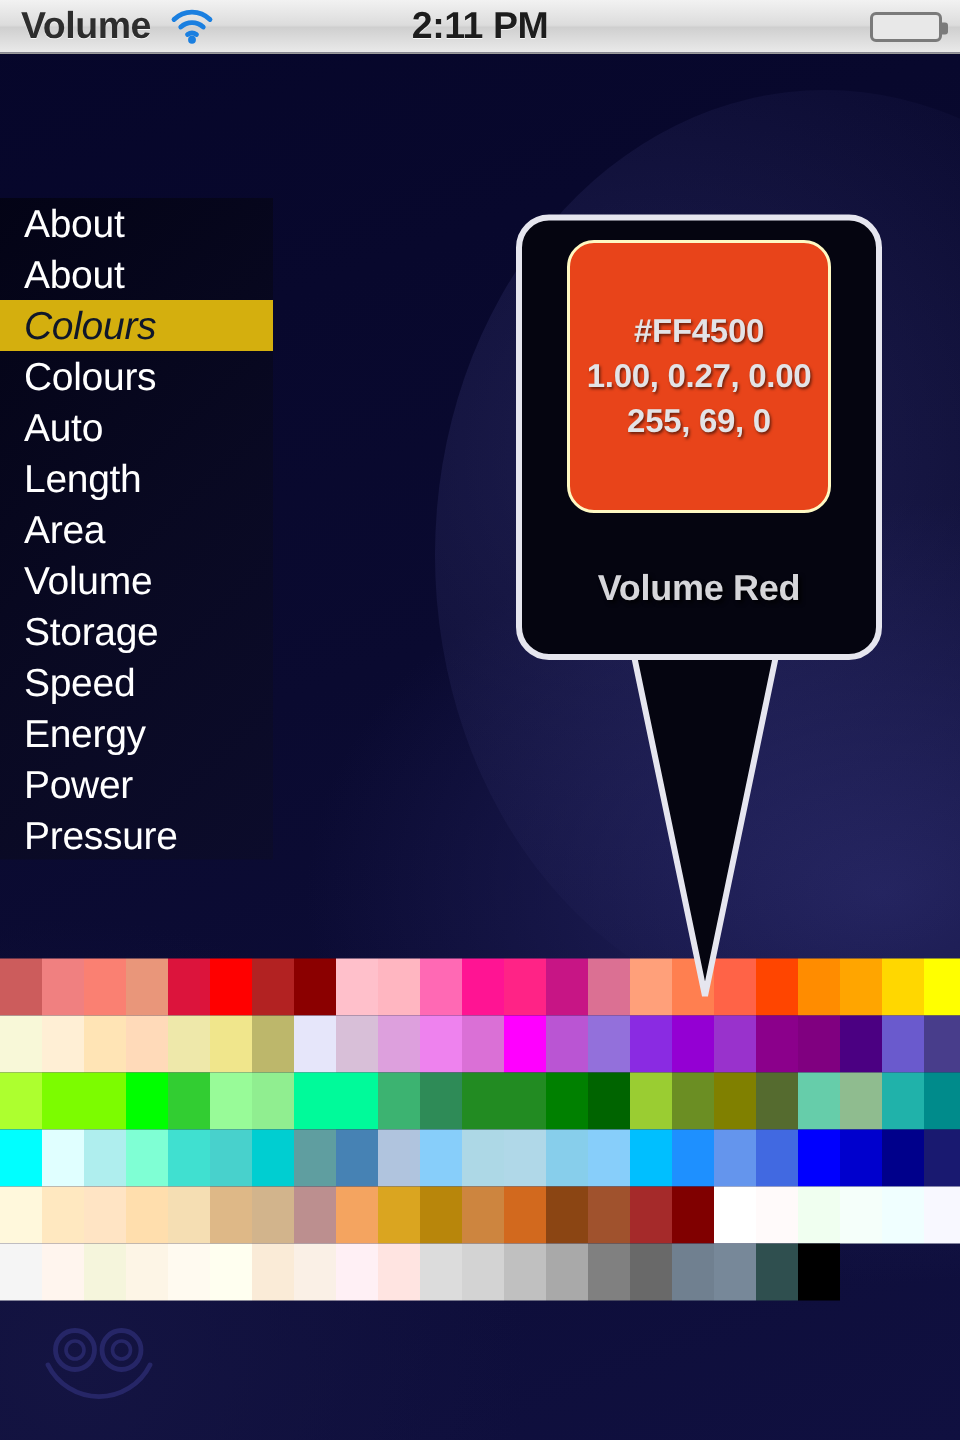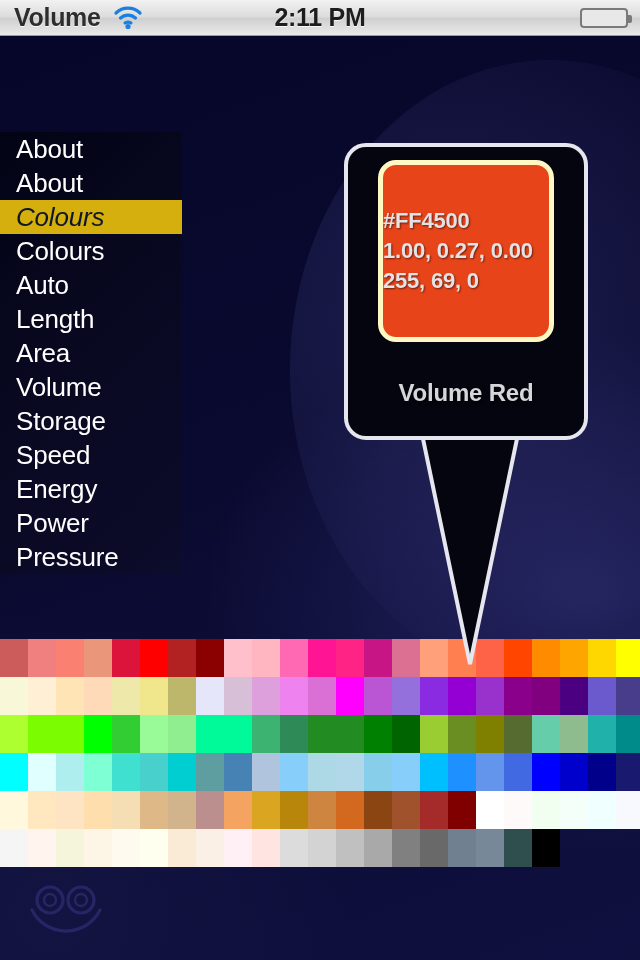--- a/index.html
+++ b/index.html
@@ -83,23 +83,23 @@
   #callout {
     position:absolute; left:344px; top:143px; width:244px; height:297px;
     background:#050510;
     border:4px solid #e6e6ef;
     border-radius:22px;
     z-index:30;
   }
   #swatch {
     position:absolute; left:30px; top:13px; width:176px; height:182px;
     background:#e8441a;
-    border:5px solid #fef9c3;
+    border:2px solid #fef9c3;
     border-radius:18px;
-    display:flex; flex-direction:column; align-items:flex-start; justify-content:center;
+    display:flex; flex-direction:column; align-items:center; justify-content:center;
   }
   .swatch-line {
     font-size:22px; font-weight:bold; color:#e3e3e6;
     line-height:30px; letter-spacing:-.2px;
     text-shadow:1px 1px 2px rgba(0,0,0,.55);
   }
   #color-name {
     position:absolute; left:0; right:0; top:232px;
     text-align:center;
     font-size:24px; font-weight:bold; color:#d6d6da;

